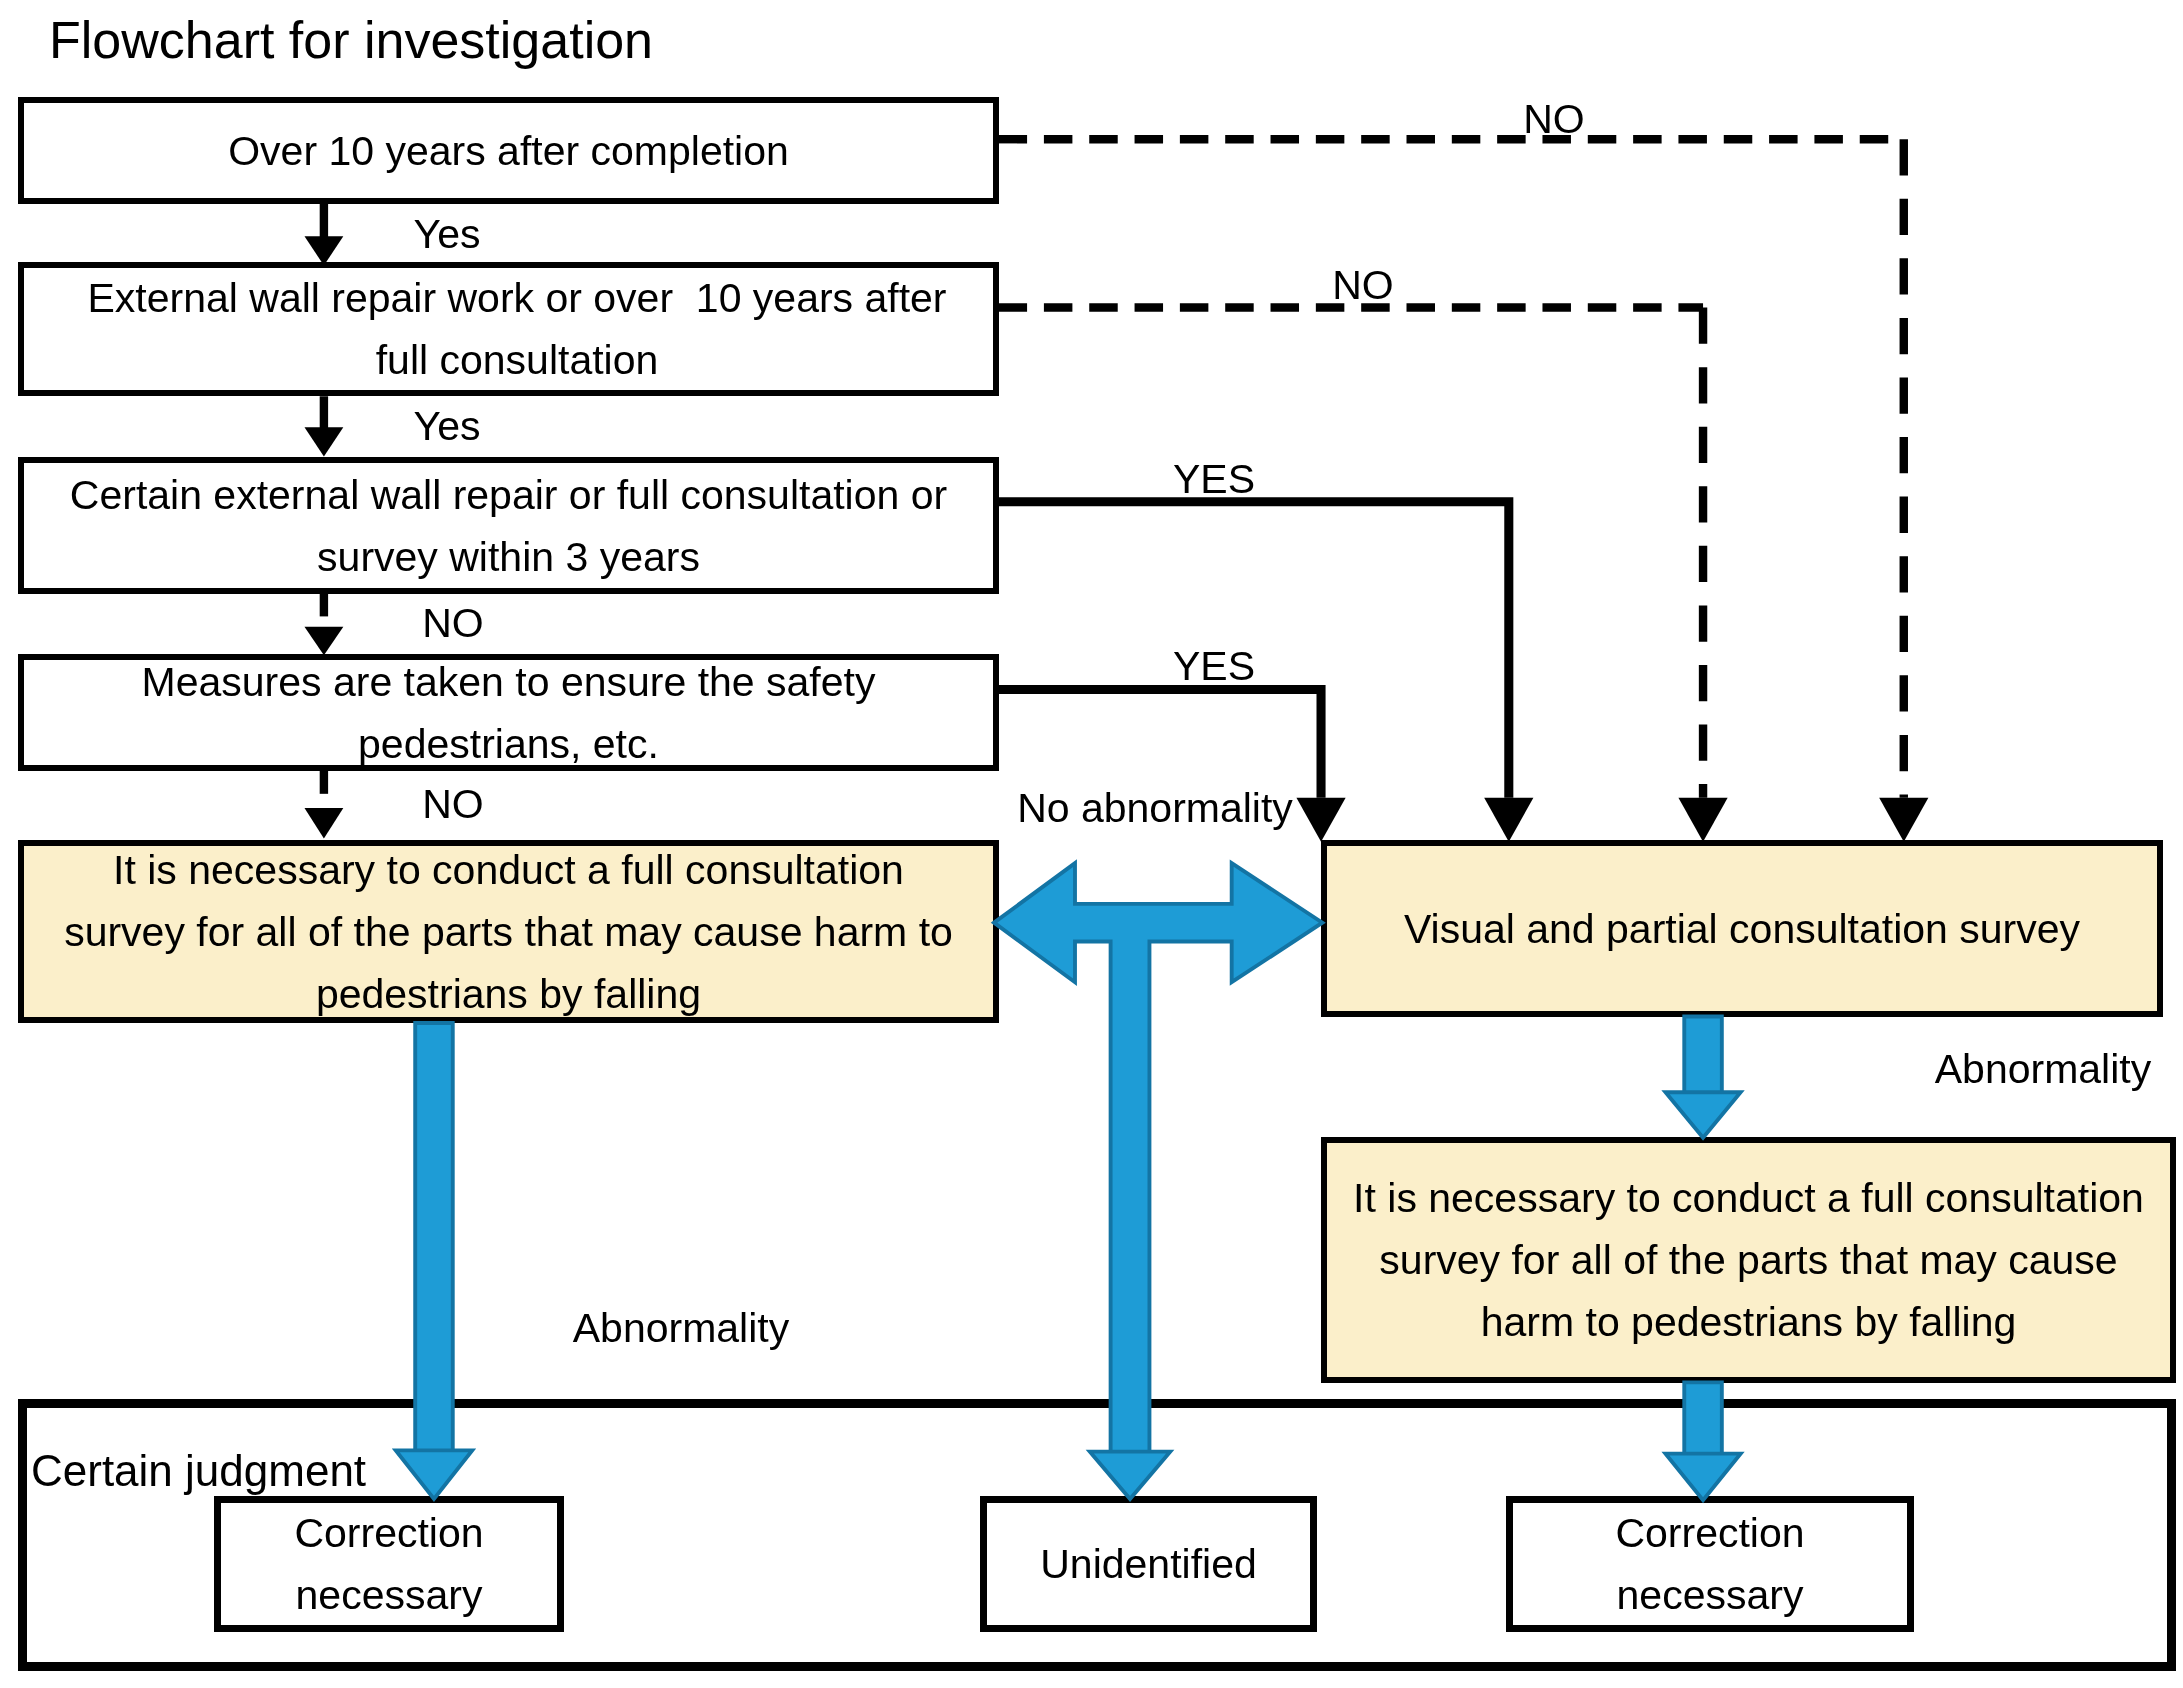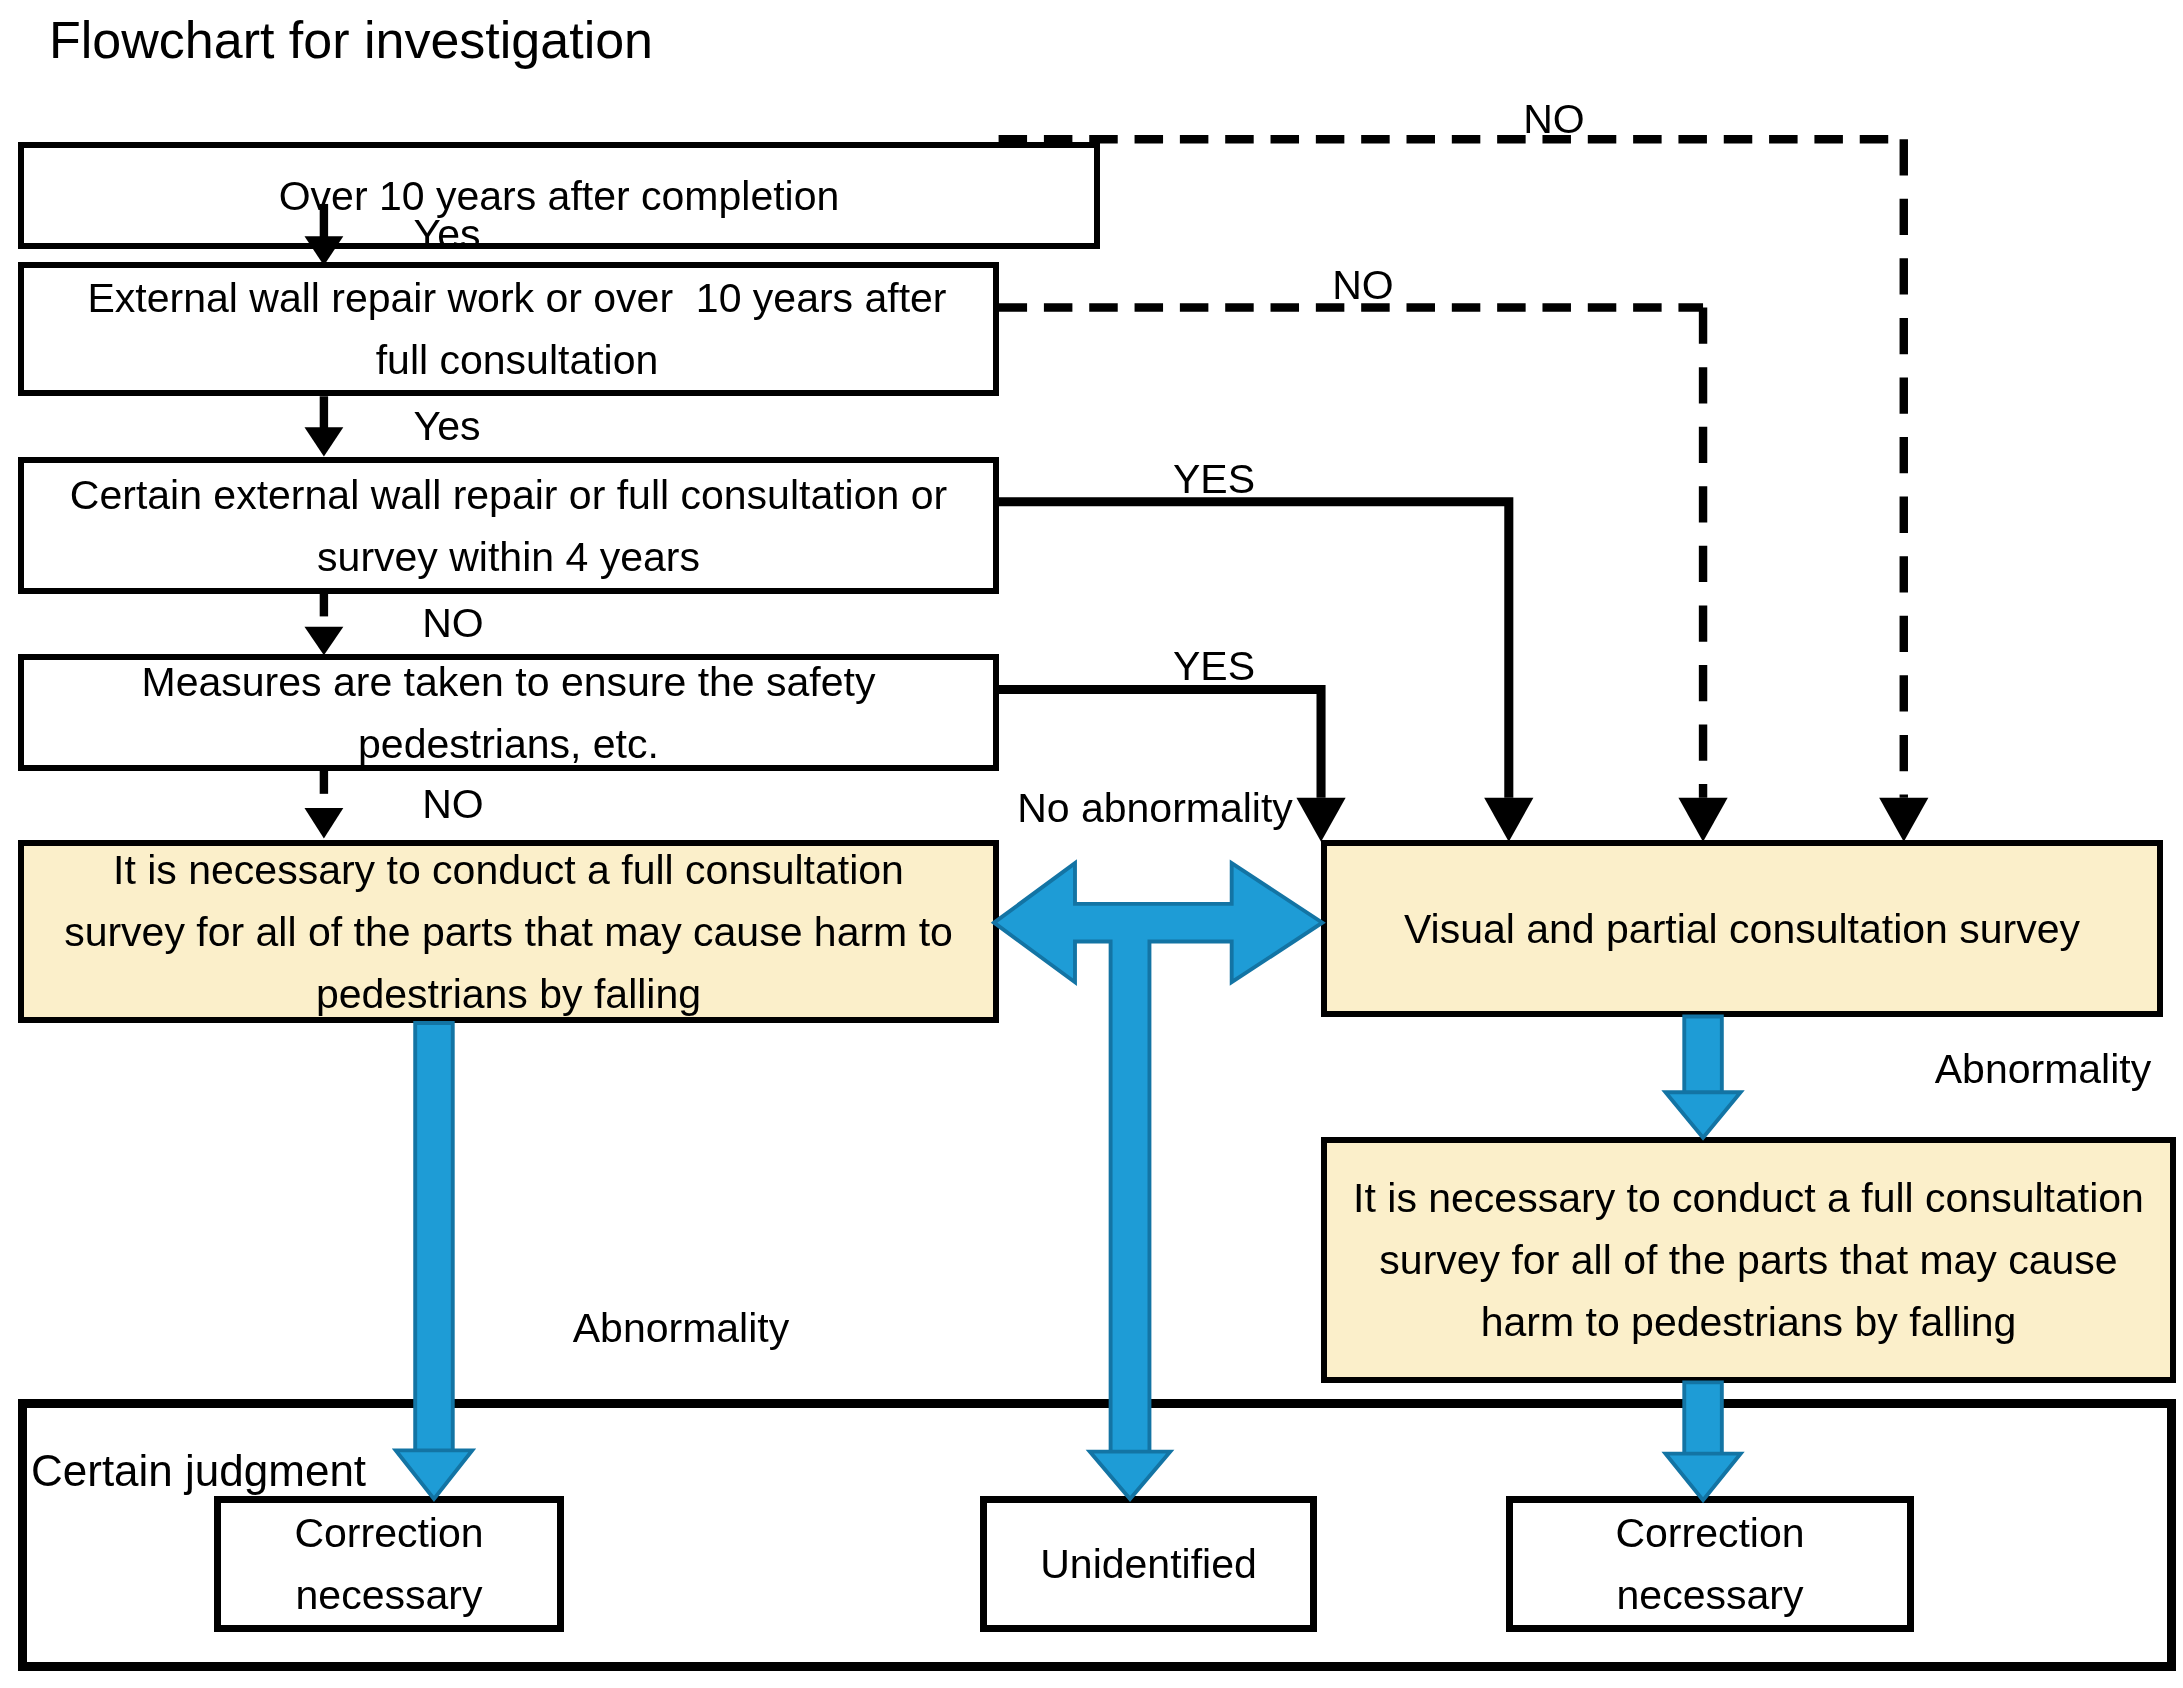--- a/index.html
+++ b/index.html
@@ -38,25 +38,25 @@
   #wires .tri{ fill:#000; stroke:none; }
   #wires .blue{ fill:var(--blue,#1E9CD6); stroke:var(--blue_dark,#1374A4); stroke-width:6; stroke-linejoin:miter; }
 </style>
 </head>
 <body>
 
 <div id="canvas">
 
   <div id="title">Flowchart for investigation</div>
 
-  <div class="box" style="left:18px; top:97px; width:1082px; height:107px;margin-top:45px;">Over 10 years after completion</div>
+  <div class="box" style="left:18px; top:97px; width:981px; height:107px;">Over 10 years after completion</div>
   <div class="box" style="left:18px; top:262px; width:981px; height:134px;padding-left:17px;">External wall repair work or over  10 years after
 full consultation</div>
   <div class="box" style="left:18px; top:457px; width:981px; height:137px;">Certain external wall repair or full consultation or
-survey within 4 years</div>
+survey within 3 years</div>
   <div class="box" style="left:18px; top:654px; width:981px; height:117px;">Measures are taken to ensure the safety
 pedestrians, etc.</div>
 
   <div class="box yellow" style="left:18px; top:840px; width:981px; height:183px;">It is necessary to conduct a full consultation
 survey for all of the parts that may cause harm to
 pedestrians by falling</div>
   <div class="box yellow" style="left:1321px; top:840px; width:842px; height:177px;">Visual and partial consultation survey</div>
   <div class="box yellow" style="left:1321px; top:1137px; width:855px; height:246px;">It is necessary to conduct a full consultation
 survey for all of the parts that may cause
 harm to pedestrians by falling</div>

